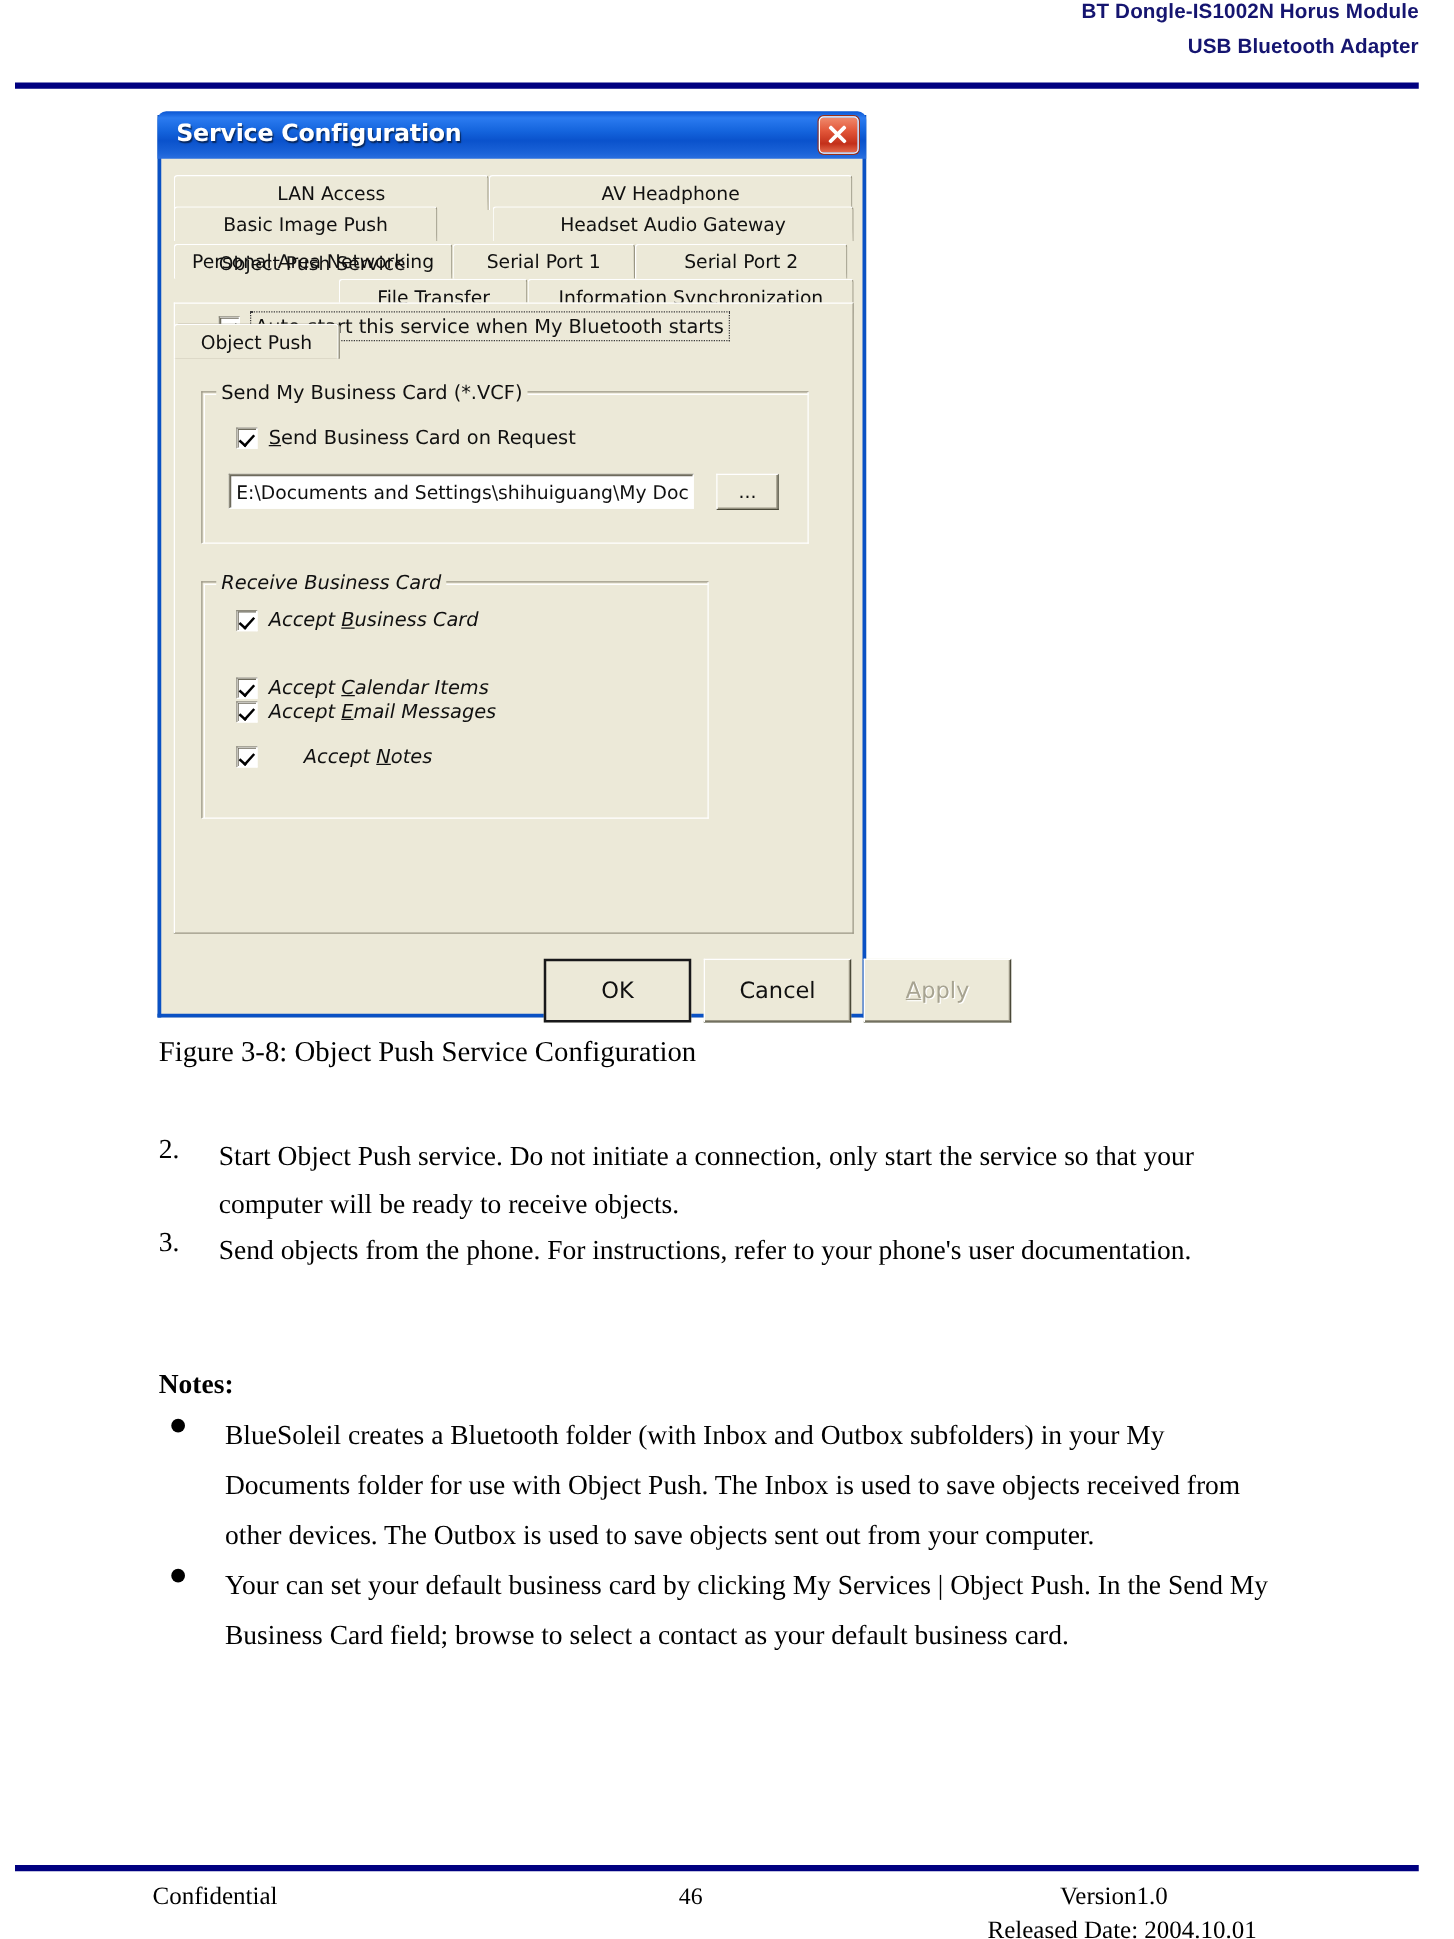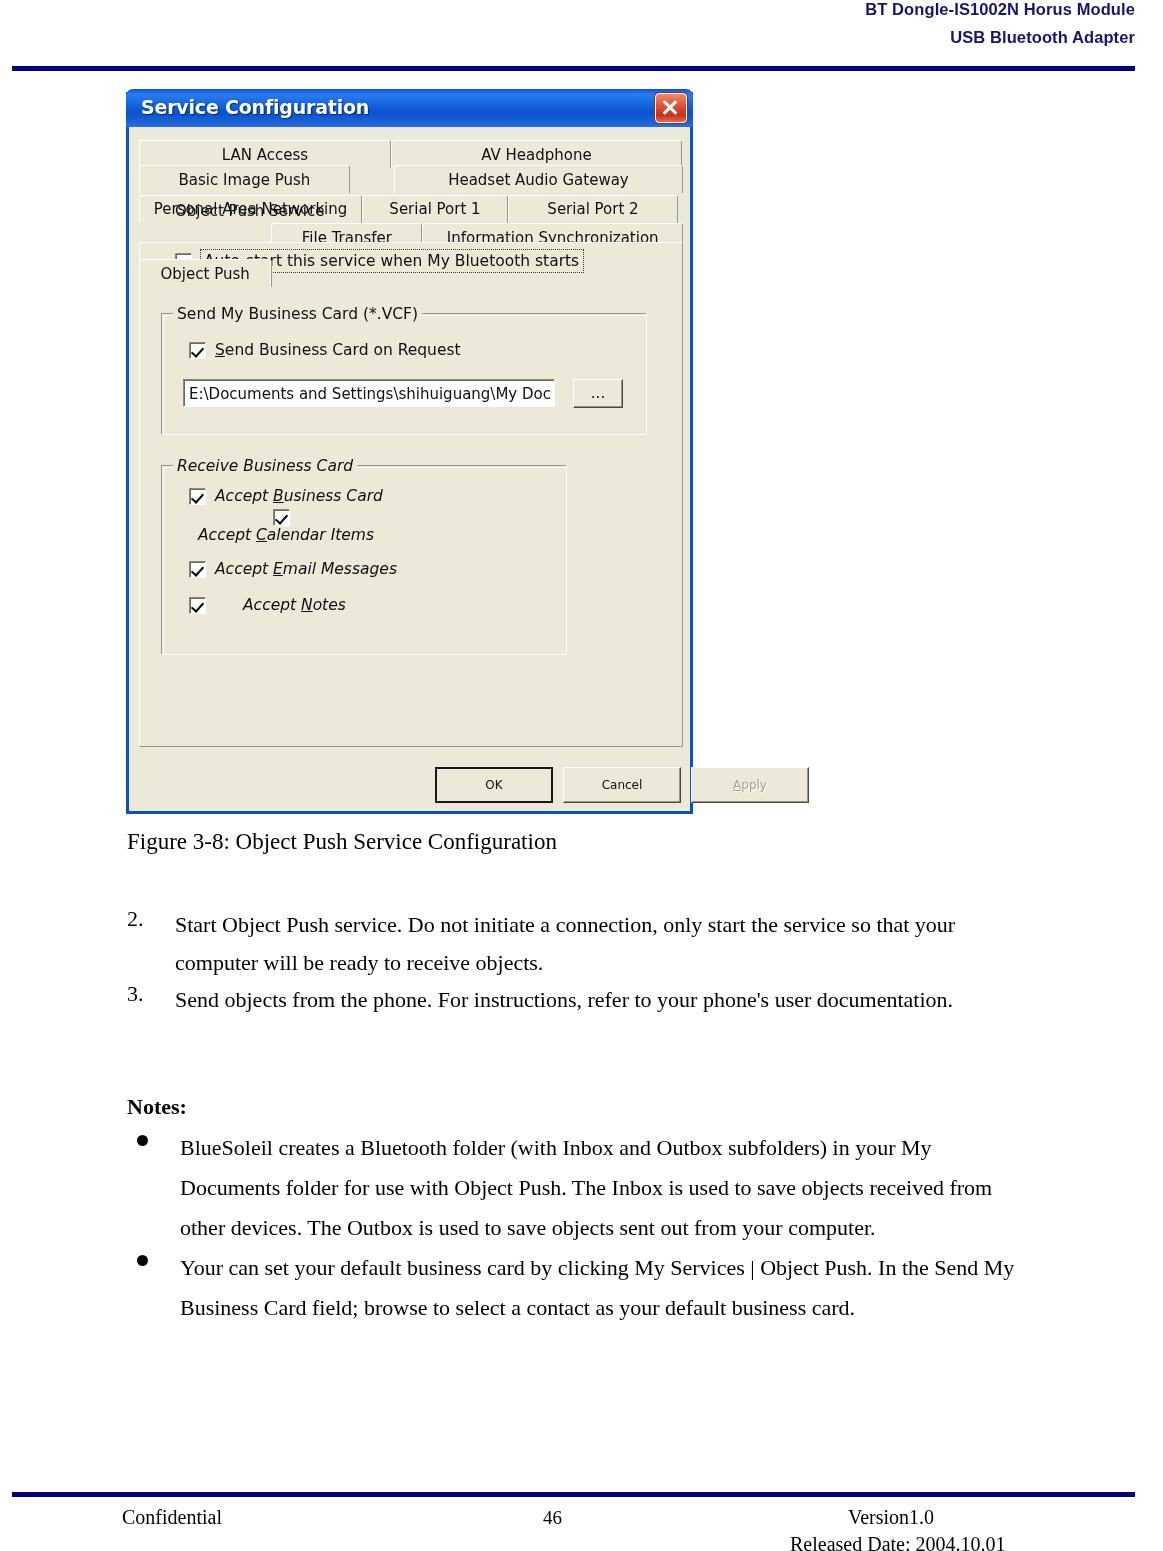--- a/index.html
+++ b/index.html
@@ -159,34 +159,34 @@
   .browse-btn{
     position:absolute;left:390px;top:0;width:50px;height:29px;box-sizing:border-box;
     background:#ece9d8;border:1px solid #ffffff;
     border-right-color:#4a4838;border-bottom-color:#4a4838;
     box-shadow:inset -1px -1px 0 #9a9684;
     display:flex;align-items:flex-end;justify-content:center;
     font-size:15px;color:#101010;padding-bottom:5px;cursor:default;
   }
 
   .chk-r0{left:28px;top:22px;}
-  .chk-r1{left:28px;top:44px;flex-direction:column;}
+  .chk-r1{left:28px;top:76px;}
   .chk-r2{left:28px;top:95px;}
   .chk-r3{left:28px;top:131px;gap:28px;}
 
   
   .btnrow{position:absolute;left:0;top:640px;width:561px;height:40px;}
   .dlgbtn{
-    position:absolute;top:0;width:118px;height:36px;box-sizing:border-box;
+    position:absolute;top:0;width:118px;height:51px;box-sizing:border-box;
     background:#ece9d8;
     border:1px solid #ffffff;
     border-right-color:#4a4838;border-bottom-color:#4a4838;
     box-shadow:inset -1px -1px 0 #9a9684;
     display:flex;align-items:center;justify-content:center;
-    font-family:"DejaVu Sans",sans-serif;font-size:12px;color:#101010;cursor:default;
+    font-family:"DejaVu Sans",sans-serif;font-size:18px;color:#101010;cursor:default;
   }
   .dlgbtn.default{
     left:306px;border:2px solid #18181a;box-shadow:none;
   }
   .dlgbtn.cancel{left:434px;}
   .dlgbtn.apply{left:562px;color:#a7a391;text-shadow:1px 1px 0 #ffffff;}
   .dlgbtn u{text-decoration:underline;}
 
   
   .fig-caption{position:absolute;left:127px;top:829px;font-size:23px;color:#000;}

